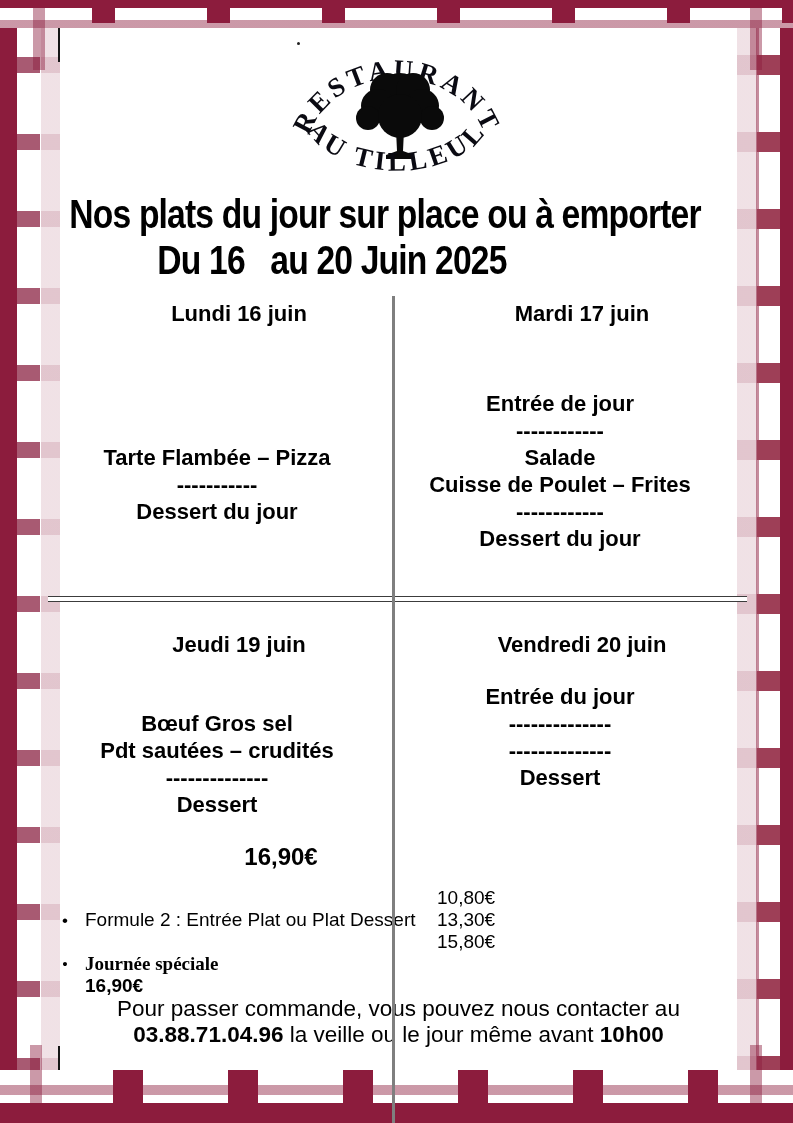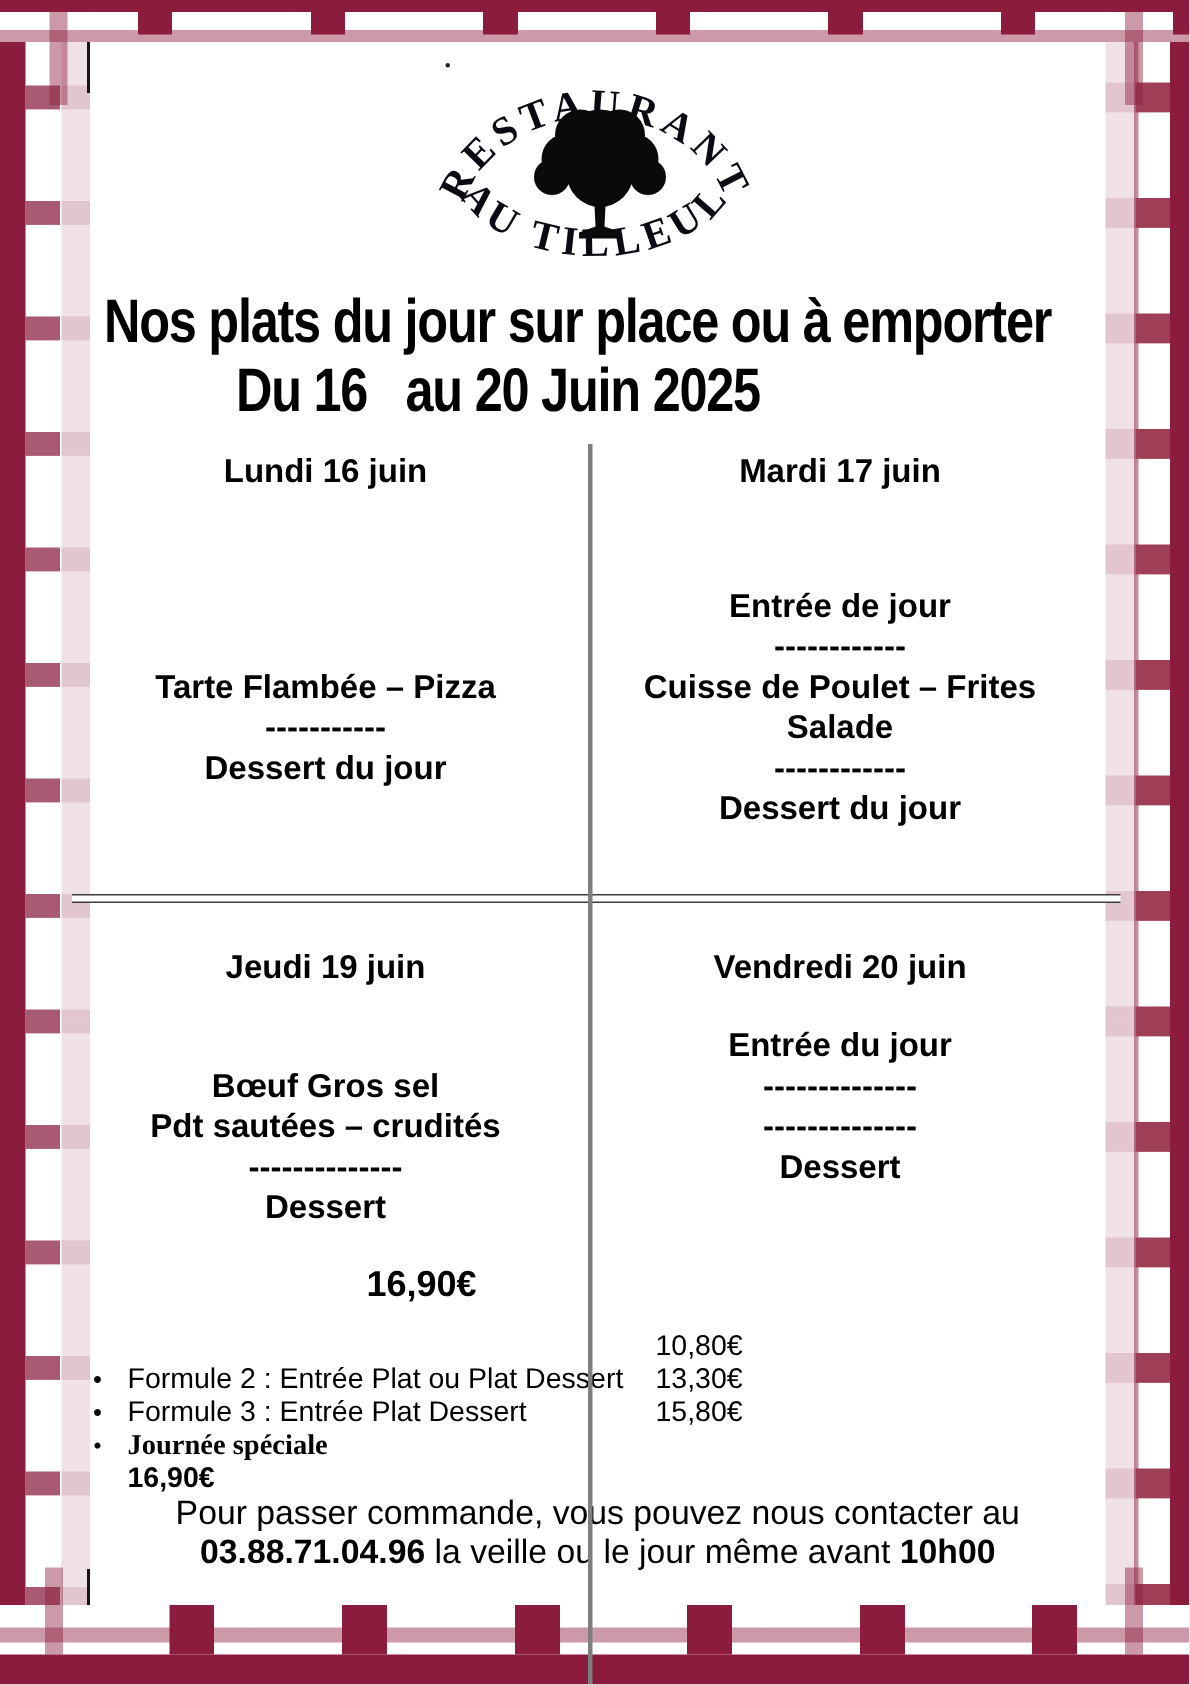--- a/index.html
+++ b/index.html
@@ -69,21 +69,21 @@
     letter-spacing:4px; fill:#0a0a12;
   }
   
   .title-row{position:absolute; left:0; width:664px; text-align:center;}
   .title-row .t{
     display:inline-block; transform:scaleX(.82); transform-origin:center;
     font-weight:800; font-size:41px; line-height:44px; letter-spacing:-1px; white-space:pre;
   }
   .title1{top:192px;} .title2{top:238px;}
   
-  .day-head{position:absolute; text-align:center; font-weight:bold; font-size:22px; line-height:28px;}
+  .day-head{position:absolute; text-align:center; font-weight:bold; font-size:22px; line-height:28px;padding-left:22px;}
   .day-body{position:absolute; text-align:center; font-weight:bold; font-size:22px; line-height:27px;}
   .col-l{left:42px; width:350px;} .col-r{left:394px; width:332px;}
   .head-r1{top:300px;} .head-r2{top:631px;}
   .body-lundi{top:444px;} .body-mardi{top:390px;}
   .body-jeudi{top:710px;} .body-vendredi{top:683px;}
   
   .divider-h{
     position:absolute; left:48px; top:596px; width:699px; height:6px; box-sizing:border-box;
     border-top:1.5px solid #3c3c3c; border-bottom:1.5px solid #3c3c3c; background:#fff;
   }
@@ -158,22 +158,22 @@
   <div class="day-head col-r head-r2">Vendredi 20 juin</div>
 
   <div class="day-body col-l body-lundi">
     <div>Tarte Flambée – Pizza</div>
     <div>-----------</div>
     <div>Dessert du jour</div>
   </div>
   <div class="day-body col-r body-mardi">
     <div>Entrée de jour</div>
     <div>------------</div>
+    <div>Salade</div>
     <div>Cuisse de Poulet – Frites</div>
-    <div>Salade</div>
     <div>------------</div>
     <div>Dessert du jour</div>
   </div>
   <div class="day-body col-l body-jeudi">
     <div>Bœuf Gros sel</div>
     <div>Pdt sautées – crudités</div>
     <div>--------------</div>
     <div>Dessert</div>
   </div>
   <div class="day-body col-r body-vendredi">
@@ -183,21 +183,20 @@
     <div>Dessert</div>
   </div>
 
   <div class="divider-h"></div>
 
   <div class="menu-price">16,90€</div>
 
   <div class="f-price f1">10,80€</div>
   <div class="f-row f2"><span class="bullet">•</span><span>Formule 2 : Entrée Plat ou Plat Dessert</span></div>
   <div class="f-price f2">13,30€</div>
-  <div class="f-row f3"><span class="bullet">•</span><span>Formule 3 : Entrée Plat Dessert</span></div>
   <div class="f-price f3">15,80€</div>
   <div class="f-row f4"><span class="bullet">•</span><span class="lbl">Journée spéciale</span></div>
   <div class="f-price2">16,90€</div>
 
   <div class="contact contact1">Pour passer commande, vous pouvez nous contacter au</div>
   <div class="contact contact2"><span class="b">03.88.71.04.96</span><span class="pre"> la veille ou le jour même avant </span><span class="b">10h00</span></div>
 
   <div class="divider-v"></div>
 
 </div>

